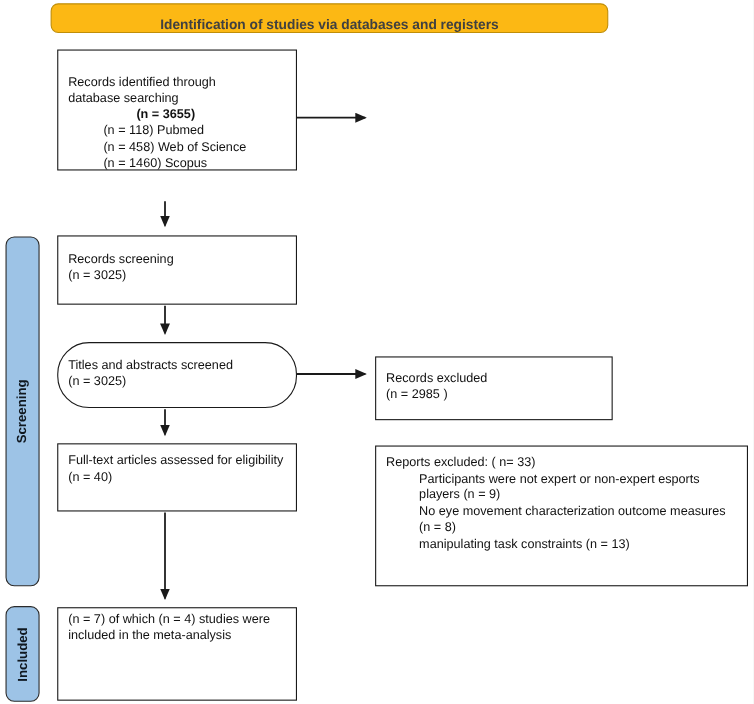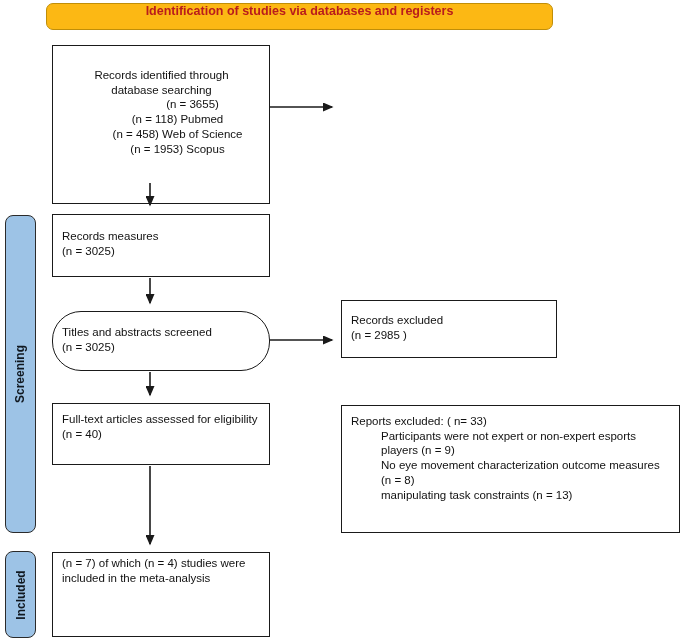--- a/index.html
+++ b/index.html
@@ -19,39 +19,39 @@
     background:var(--bg);
     font-family:"Liberation Sans","DejaVu Sans",sans-serif;
     color:var(--ink);
     overflow:hidden;
   }
   .banner{
     position:absolute;left:46px;top:3px;width:507px;height:27px;
     background:var(--banner-fill);
     border:1.5px solid var(--banner-border);
     border-radius:7px;
-    display:flex;align-items:flex-start;justify-content:center;
-    font-size:12.5px;font-weight:bold;color:#b91c1c;
+    display:flex;align-items:flex-end;justify-content:center;
+    font-size:12.5px;font-weight:bold;color:#404040;
   }
   .box{
     position:absolute;
     background:#fff;
     border:1.6px solid var(--box-border);
     font-size:11.5px;line-height:1.28;
     padding:8px 8px 6px 9px;
   }
-  .b-identified{left:52px;top:45px;width:218px;height:159px;padding-top:22px;text-align:center;}
+  .b-identified{left:52px;top:45px;width:218px;height:110px;padding-top:22px;}
   .b-removed{left:341px;top:42px;width:216px;height:140px;padding-top:40px;}
   .b-screened{left:52px;top:214px;width:218px;height:63px;padding-top:14px;}
   .b-titles{left:52px;top:311px;width:218px;height:60px;padding-top:13px;border-radius:29px;}
-  .b-excluded{left:341px;top:300px;width:216px;height:58px;padding-top:12px;}
+  .b-excluded{left:341px;top:324px;width:216px;height:58px;padding-top:12px;}
   .b-fulltext{left:52px;top:403px;width:218px;height:62px;padding-top:8px;}
   .b-reports{left:341px;top:405px;width:339px;height:128px;padding-top:8px;}
   .b-included{left:52px;top:552px;width:218px;height:85px;padding-top:3px;}
-  .indent-total{padding-left:62px;}
+  .indent-total{padding-left:62px;font-weight:bold;}
   .indent-src{padding-left:32px;}
   .indent-sub{padding-left:28px;}
   .indent-reason{padding-left:30px;}
   .wrap-narrow{max-width:182px;}
   .wrap-included{max-width:192px;}
   .italic{font-style:italic;}
   .sidebar{
     position:absolute;left:5px;width:31px;
     background:var(--sidebar-fill);
     border:1.4px solid var(--sidebar-border);
@@ -82,26 +82,26 @@
   <div class="sidebar sb-included">
     <span>Included</span>
   </div>
 
   <div class="box b-identified">
     <div>Records identified through</div>
     <div>database searching</div>
     <div class="indent-total">(n = 3655)</div>
     <div class="indent-src">(n = 118) Pubmed</div>
     <div class="indent-src">(n = 458) Web of Science</div>
-    <div class="indent-src">(n = 1953) Scopus</div>
+    <div class="indent-src">(n = 1460) Scopus</div>
   </div>
 
 
   <div class="box b-screened">
-    <div>Records measures</div>
+    <div>Records screening</div>
     <div>(n = 3025)</div>
   </div>
 
   <div class="box b-titles">
     <div>Titles and abstracts screened</div>
     <div>(n = 3025)</div>
   </div>
 
   <div class="box b-excluded">
     <div>Records excluded</div>

